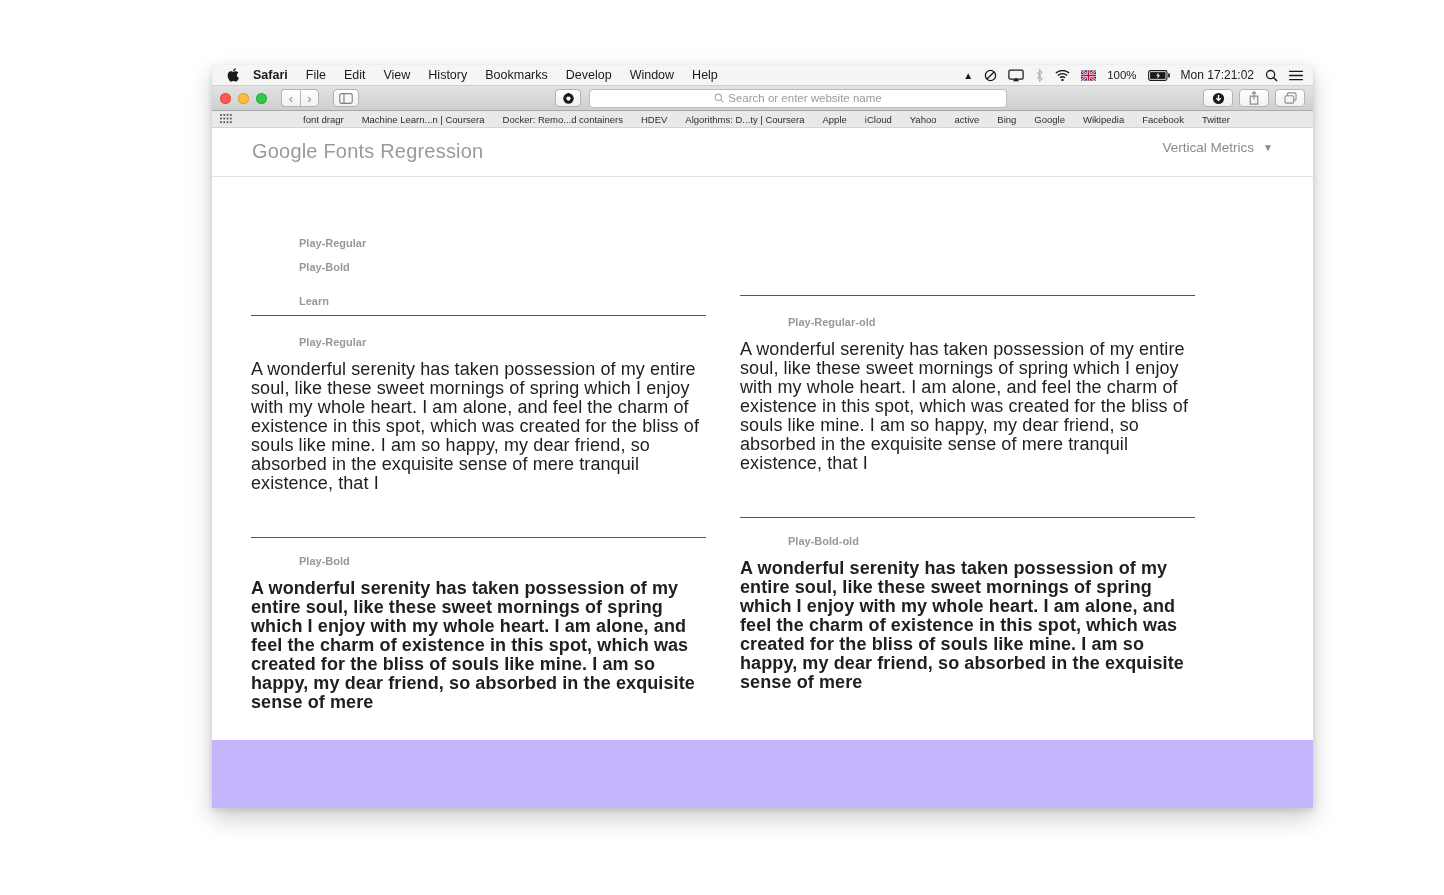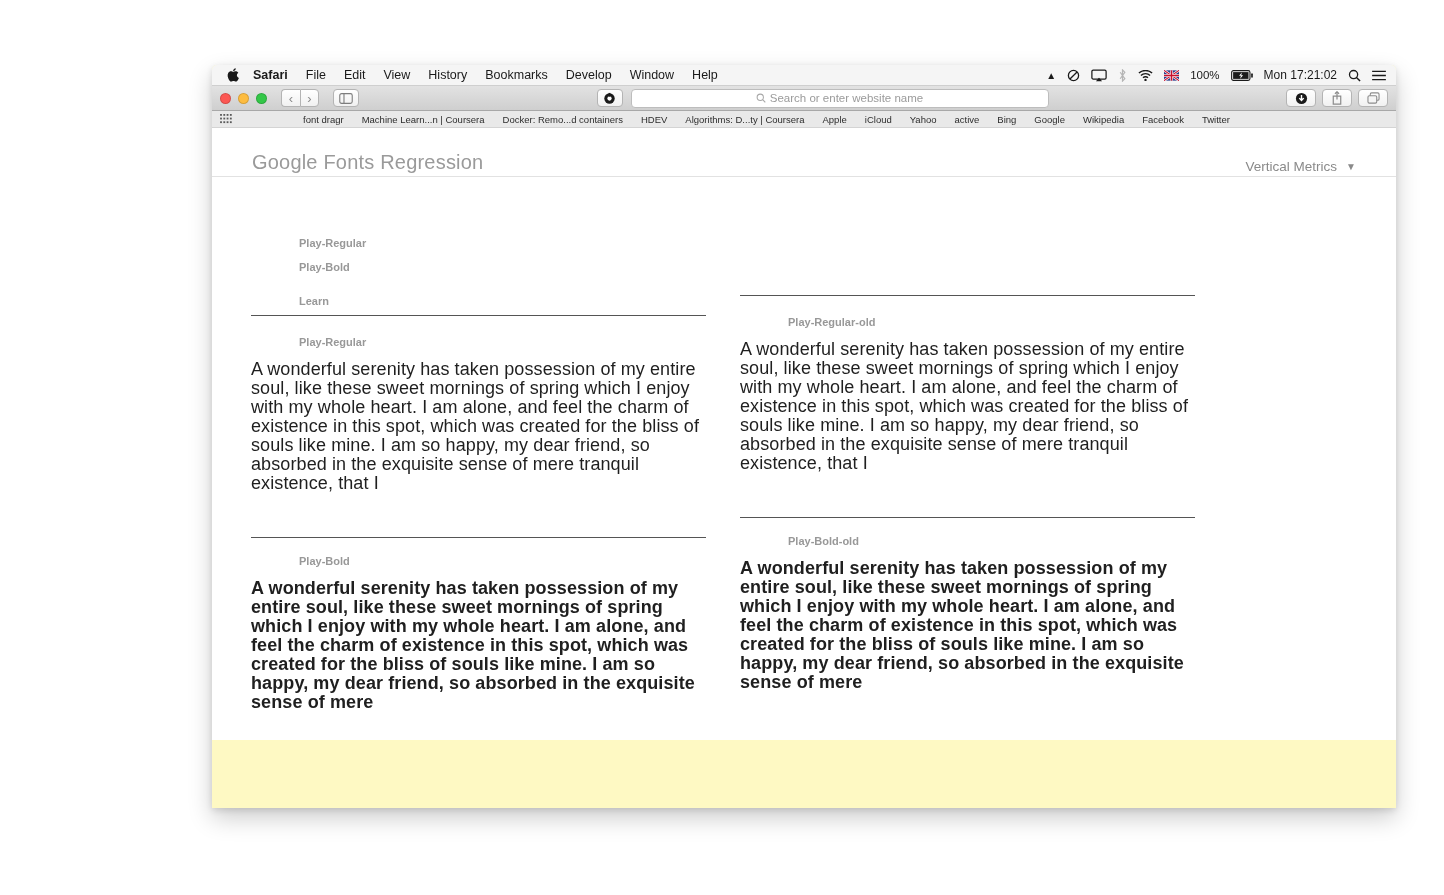--- a/index.html
+++ b/index.html
@@ -3,22 +3,22 @@
 <meta charset="utf-8">
 <style>
   * { margin:0; padding:0; box-sizing:border-box; }
   html,body { background:#ffffff; }
   body {
     width:1444px; height:895px; position:relative; overflow:hidden;
     font-family:"Liberation Sans", sans-serif;
     -webkit-font-smoothing:antialiased;
   }
   .screen {
-    position:absolute; left:212px; top:65px; width:1184px; height:743px;
-    background:#fef9c3; border-radius:5px 5px 0 0;
+    position:absolute; left:212px; top:65px; width:1101px; height:743px;
+    background:#c4b5fd; border-radius:5px 5px 0 0;
     box-shadow:0 10px 24px rgba(0,0,0,0.20), 0 2px 6px rgba(0,0,0,0.12);
     overflow:hidden;
   }
 
   
   .menubar {
     height:21px; background:#f5f5f5; border-bottom:1px solid #cfcfcf;
     display:flex; align-items:center; padding:0 10px; font-size:12.5px; color:#1a1a1a;
   }
   .menubar .apple { width:22px; display:flex; justify-content:center; }
@@ -61,21 +61,21 @@
   .bookmarks {
     height:17px; background:#e9e9e9; border-bottom:1px solid #d4d4d4;
     display:flex; align-items:center; padding:0 8px; font-size:9.5px; color:#2d2d2d;
   }
   .bm-grid { margin-right:62px; display:flex; }
   .bm-item { padding:0 9px; white-space:nowrap; }
 
   
   .pagehead {
     height:49px; background:#ffffff; border-bottom:1px solid #e2e2e2;
-    display:flex; align-items:flex-end; padding:2px 40px;
+    display:flex; align-items:flex-start; padding:12px 40px;
   }
   .pagetitle { font-size:20px; color:#9a9a9a; font-weight:400; letter-spacing:0.2px; }
   .metrics-toggle { margin-left:auto; font-size:13.5px; color:#8a8a8a; display:flex; align-items:center; gap:9px; }
   .metrics-toggle .caret { font-size:10px; }
 
   .content { padding:60px 37px 0 39px; background:#fff; }
   .label { font-size:11px; font-weight:bold; color:#989898; line-height:13px;padding-left:48px; }
   .font-list .label { margin-bottom:11px; }
   .font-list { margin-bottom:21px; }
 

